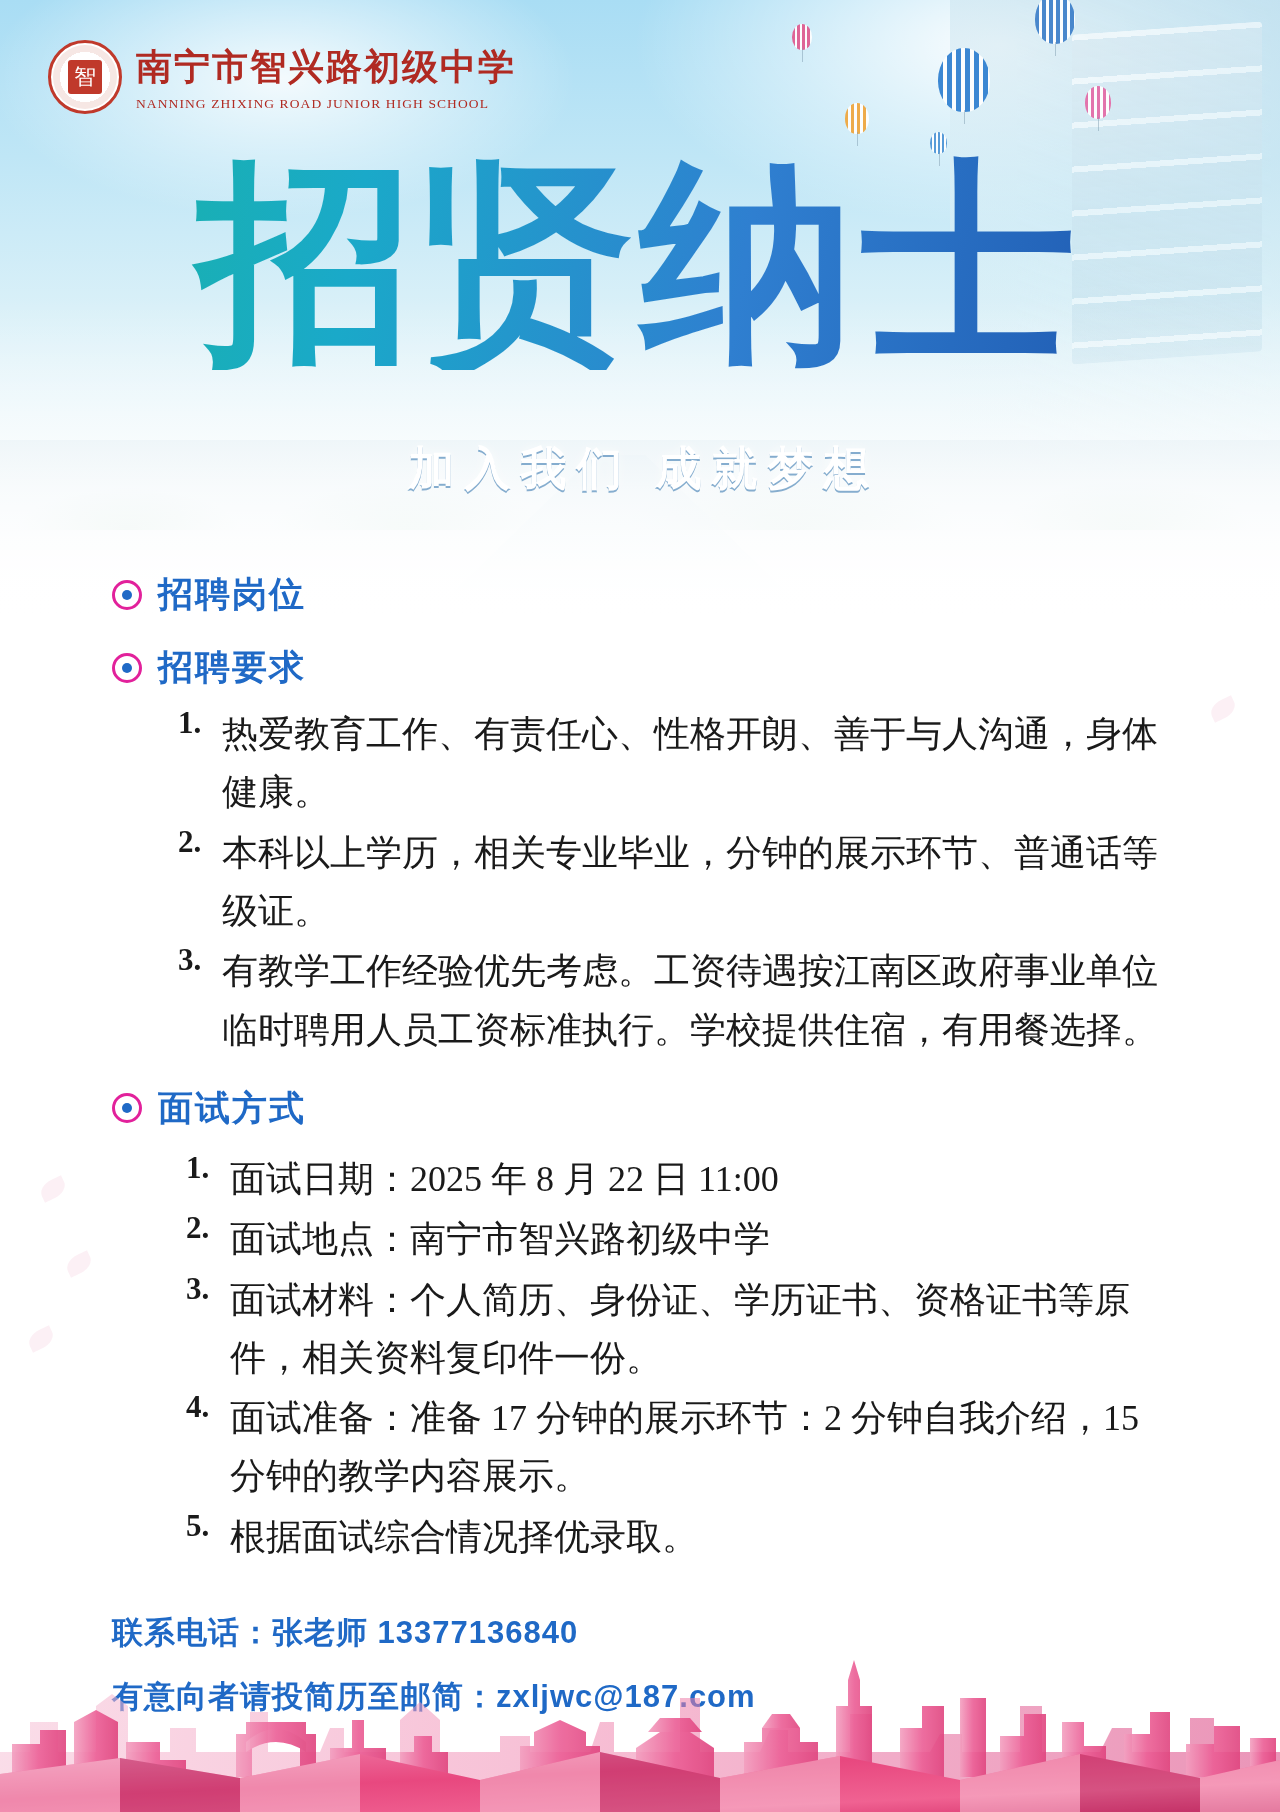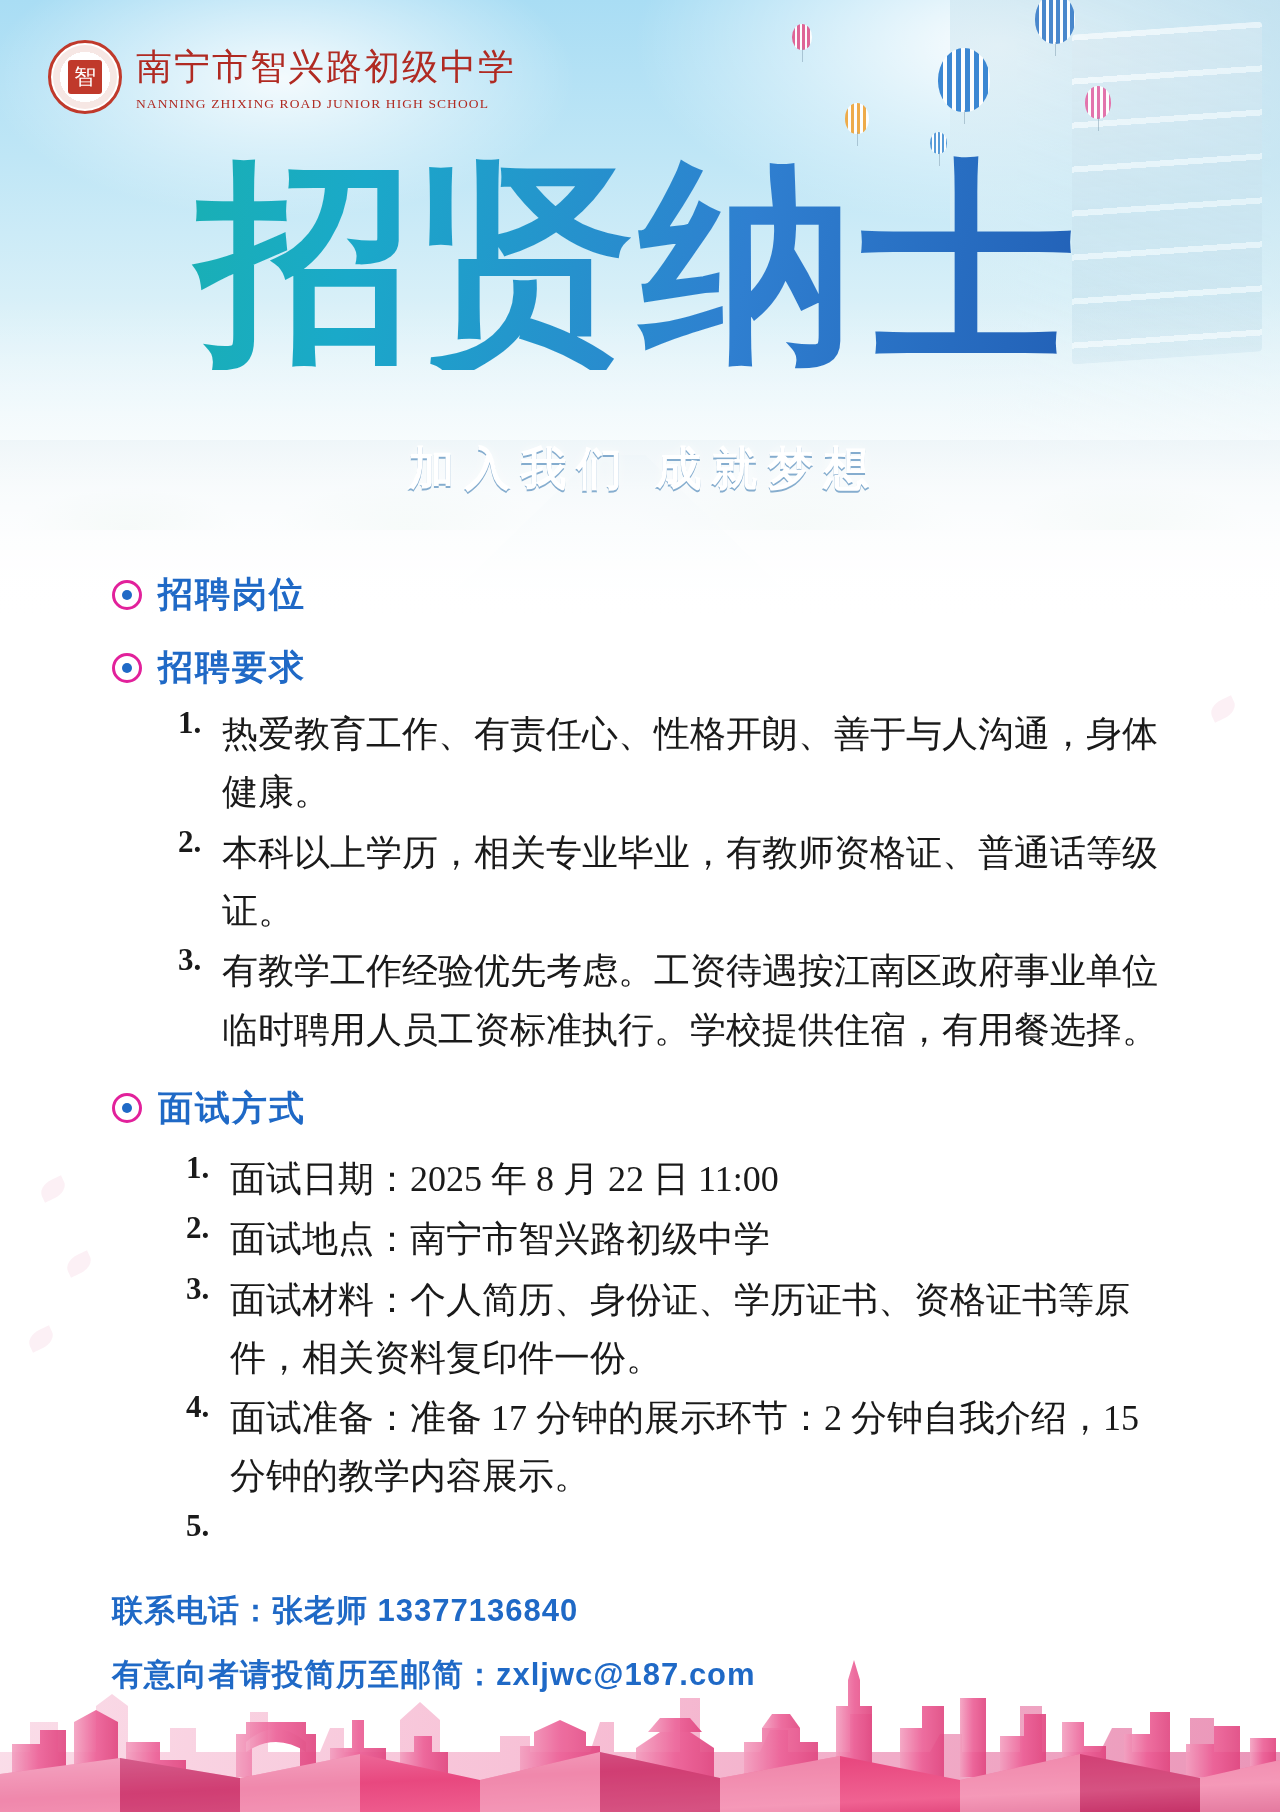--- a/index.html
+++ b/index.html
@@ -133,21 +133,21 @@
     color: #fff;
     font-size: 22px;
     line-height: 34px;
     text-align: center;
     border-radius: 3px;
     font-family: "Liberation Serif", serif;
   }
   .logo-text .cn {
     font-size: 36px;
     color: #b02a22;
-    font-weight: normal;
+    font-weight: bold;
     letter-spacing: 2px;
     font-family: "Liberation Serif", serif;
     white-space: nowrap;
     text-align: right;
   }
   .logo-text .en {
     font-size: 13.5px;
     color: #b02a22;
     letter-spacing: 1.1px;
     margin-top: 4px;
@@ -358,21 +358,21 @@
       <span class="bullet-icon"></span>
       <span class="sec-title">招聘要求</span>
     </div>
     <ul class="olist">
       <li>
         <span class="num">1.</span>
         <span class="txt">热爱教育工作、有责任心、性格开朗、善于与人沟通，身体健康。</span>
       </li>
       <li>
         <span class="num">2.</span>
-        <span class="txt">本科以上学历，相关专业毕业，有教师资格证、普通话等级证。</span>
+        <span class="txt">本科以上学历，相关专业毕业，分钟的展示环节、普通话等级证。</span>
       </li>
       <li>
         <span class="num">3.</span>
         <span class="txt">有教学工作经验优先考虑。工资待遇按江南区政府事业单位临时聘用人员工资标准执行。学校提供住宿，有用餐选择。</span>
       </li>
     </ul>
 
     <div class="sec-head">
       <span class="bullet-icon"></span>
       <span class="sec-title">面试方式</span>
@@ -389,20 +389,21 @@
       <li>
         <span class="num">3.</span>
         <span class="txt">面试材料：个人简历、身份证、学历证书、资格证书等原件，相关资料复印件一份。</span>
       </li>
       <li>
         <span class="num">4.</span>
         <span class="txt">面试准备：准备 17 分钟的展示环节：2 分钟自我介绍，15 分钟的教学内容展示。</span>
       </li>
       <li>
         <span class="num">5.</span>
+        <span class="txt">根据面试综合情况择优录取。</span>
       </li>
     </ul>
 
     <div class="contact">
       <div>联系电话：张老师 13377136840</div>
       <div>有意向者请投简历至邮简：zxljwc@187.com</div>
     </div>
   </div>
 
   <div class="skyline">

